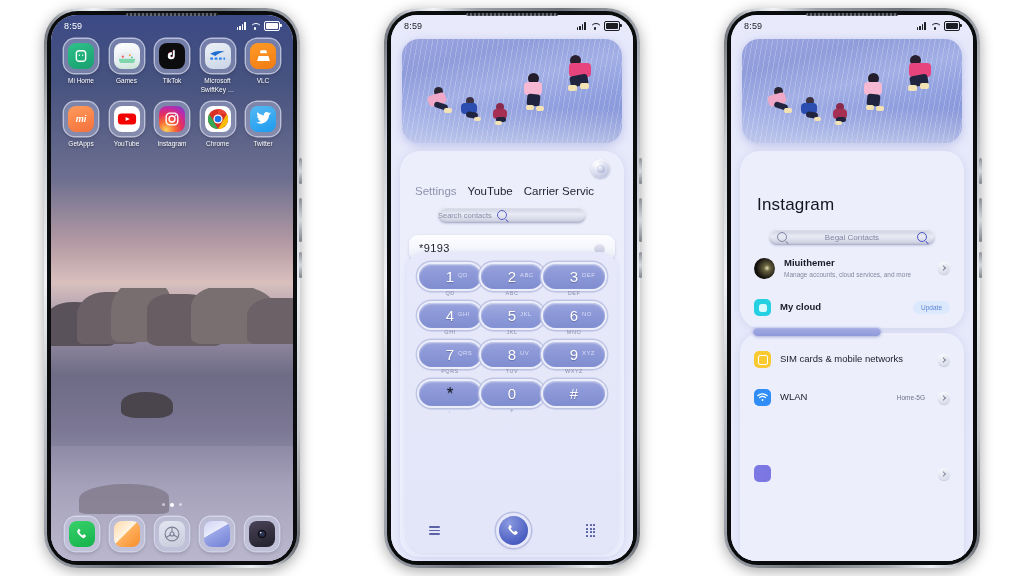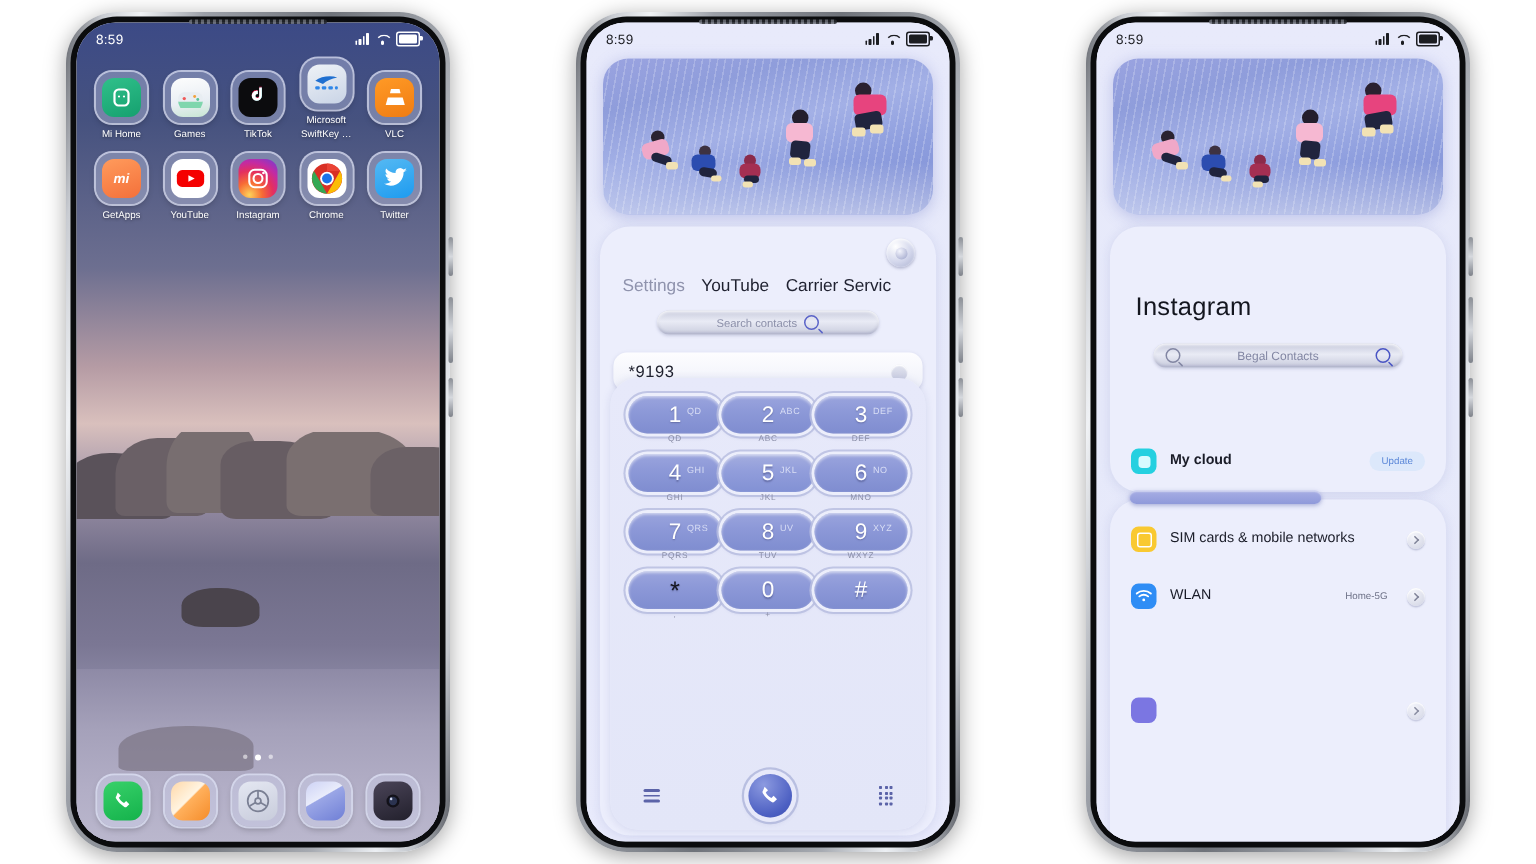--- a/index.html
+++ b/index.html
@@ -45,21 +45,21 @@
   
   .home{position:absolute;inset:0;
         background:
           linear-gradient(180deg,#3c4a86 0%,#46527f 12%,#6d6f90 30%,#b59ba4 42%,#d9c0bd 49%,
             #9d92a8 57%,#6e6b86 66%,#7b7794 76%,#9a99b4 86%,#a8a8c2 100%);}
   .rocks{position:absolute;left:0;right:0;top:50%;bottom:0;overflow:hidden;}
   .rock{position:absolute;background:#4b4449;}
   .water{position:absolute;left:0;right:0;bottom:0;height:42%;
     background:linear-gradient(180deg,#8e8aa6 0%,#a5a1ba 35%,#b2aec6 70%,#bab7cd 100%);}
   .appgrid{position:absolute;left:0;right:0;top:24px;padding:0 8px;box-sizing:border-box;z-index:3;}
-  .row{display:flex;justify-content:space-between;margin-bottom:7px;align-items:flex-end;}
+  .row{display:flex;justify-content:space-between;margin-bottom:7px;}
   .app{width:44px;display:flex;flex-direction:column;align-items:center;}
   .iconwrap{width:34px;height:34px;border-radius:11px;position:relative;
             background:rgba(215,220,245,.34);box-shadow:0 0 0 1.4px rgba(226,230,250,.75), 0 2px 4px rgba(0,0,0,.25);
             display:flex;align-items:center;justify-content:center;}
   .ic{width:26px;height:26px;border-radius:8px;display:flex;align-items:center;justify-content:center;
       font-size:12px;color:#fff;font-weight:bold;overflow:hidden;position:relative;}
   .app .lbl{margin-top:4px;font-size:6.5px;color:#fff;text-align:center;line-height:1.35;
             text-shadow:0 1px 2px rgba(0,0,0,.5);}
   .dots{position:absolute;left:0;right:0;bottom:54px;display:flex;justify-content:center;gap:5px;z-index:3;}
   .dots span{width:3px;height:3px;border-radius:50%;background:rgba(255,255,255,.55);}
@@ -92,21 +92,21 @@
       display:flex;align-items:center;justify-content:center;}
   .avatarbtn::after{content:"";width:8px;height:8px;border-radius:50%;
       background:radial-gradient(circle at 35% 30%,#f4f5fd,#9aa1c8);}
   .tabs{position:absolute;left:0;right:0;top:34px;display:flex;align-items:baseline;gap:11px;padding-left:15px;
         box-sizing:border-box;overflow:hidden;white-space:nowrap;}
   .tab{font-size:11.5px;color:#1f2130;}
   .tab.dim{color:#8f93ad;}
   .srch{position:absolute;left:38px;right:38px;top:56px;height:16px;border-radius:9px;
         background:linear-gradient(180deg,#c8cbdd,#e9ebf5 45%,#c9ccdd);
         box-shadow:inset 0 1px 2px rgba(255,255,255,.95),inset 0 -1px 2px rgba(120,125,165,.45),0 1px 2px rgba(120,125,165,.3);
-        display:flex;align-items:center;justify-content:center;gap:5px;}
+        display:flex;align-items:center;gap:5px;}
   .srch .ph{font-size:7.5px;color:#8a8ea8;}
   .dialinput{position:absolute;left:9px;right:9px;top:84px;height:26px;border-radius:9px;
         background:linear-gradient(180deg,#fdfdff,#eef0f9);box-shadow:0 1px 3px rgba(120,125,170,.3);
         display:flex;align-items:center;padding:0 10px;box-sizing:border-box;justify-content:space-between;}
   .dialinput .num{font-size:11px;color:#1b1d2a;letter-spacing:.4px;}
   .dialinput .dd{width:11px;height:11px;border-radius:50%;background:linear-gradient(180deg,#e2e4ef,#c9cce0);
         box-shadow:inset 0 1px 1px #fff;}
   .keypad{position:absolute;left:7px;right:7px;top:101px;bottom:4px;border-radius:18px;
         background:linear-gradient(180deg,#e7e9fa,#e3e6f8);box-shadow:0 1px 6px rgba(120,128,190,.2);
         padding:12px 12px 0;box-spacing:border-box;box-sizing:border-box;}
@@ -631,20 +631,28 @@
 
       <div class="panel" style="top:136px;height:177px;">
         <div class="settitle">Instagram</div>
 
         <div class="setsrch">
           <span class="mag" style="color:#8286a3;"></span>
           <span class="ph">Begal Contacts</span>
           <span class="mag" style="color:#4a55c4;"></span>
         </div>
 
+        <div class="srow" style="position:absolute;left:0;right:0;top:106px;">
+          <span style="width:21px;height:21px;border-radius:50%;flex:0 0 auto;background:radial-gradient(circle at 62% 48%,#e9e4b8 0%,#6a6440 18%,#15120e 62%,#050406 100%);"></span>
+          <span class="stxt">
+            <span class="stitle" style="display:block;font-weight:bold;">Miuithemer</span>
+            <span class="ssub" style="display:block;">Manage accounts, cloud services, and more</span>
+          </span>
+          <span class="chev"></span>
+        </div>
 
         <div class="srow" style="position:absolute;left:0;right:0;top:148px;">
           <span class="sicon" style="background:#25d0e0;">
             <span style="width:8px;height:8px;border-radius:2.5px;background:#d8fbff;"></span>
           </span>
           <span class="stitle" style="flex:1;font-weight:bold;">My cloud</span>
           <span class="pill">Update</span>
         </div>
       </div>
 

